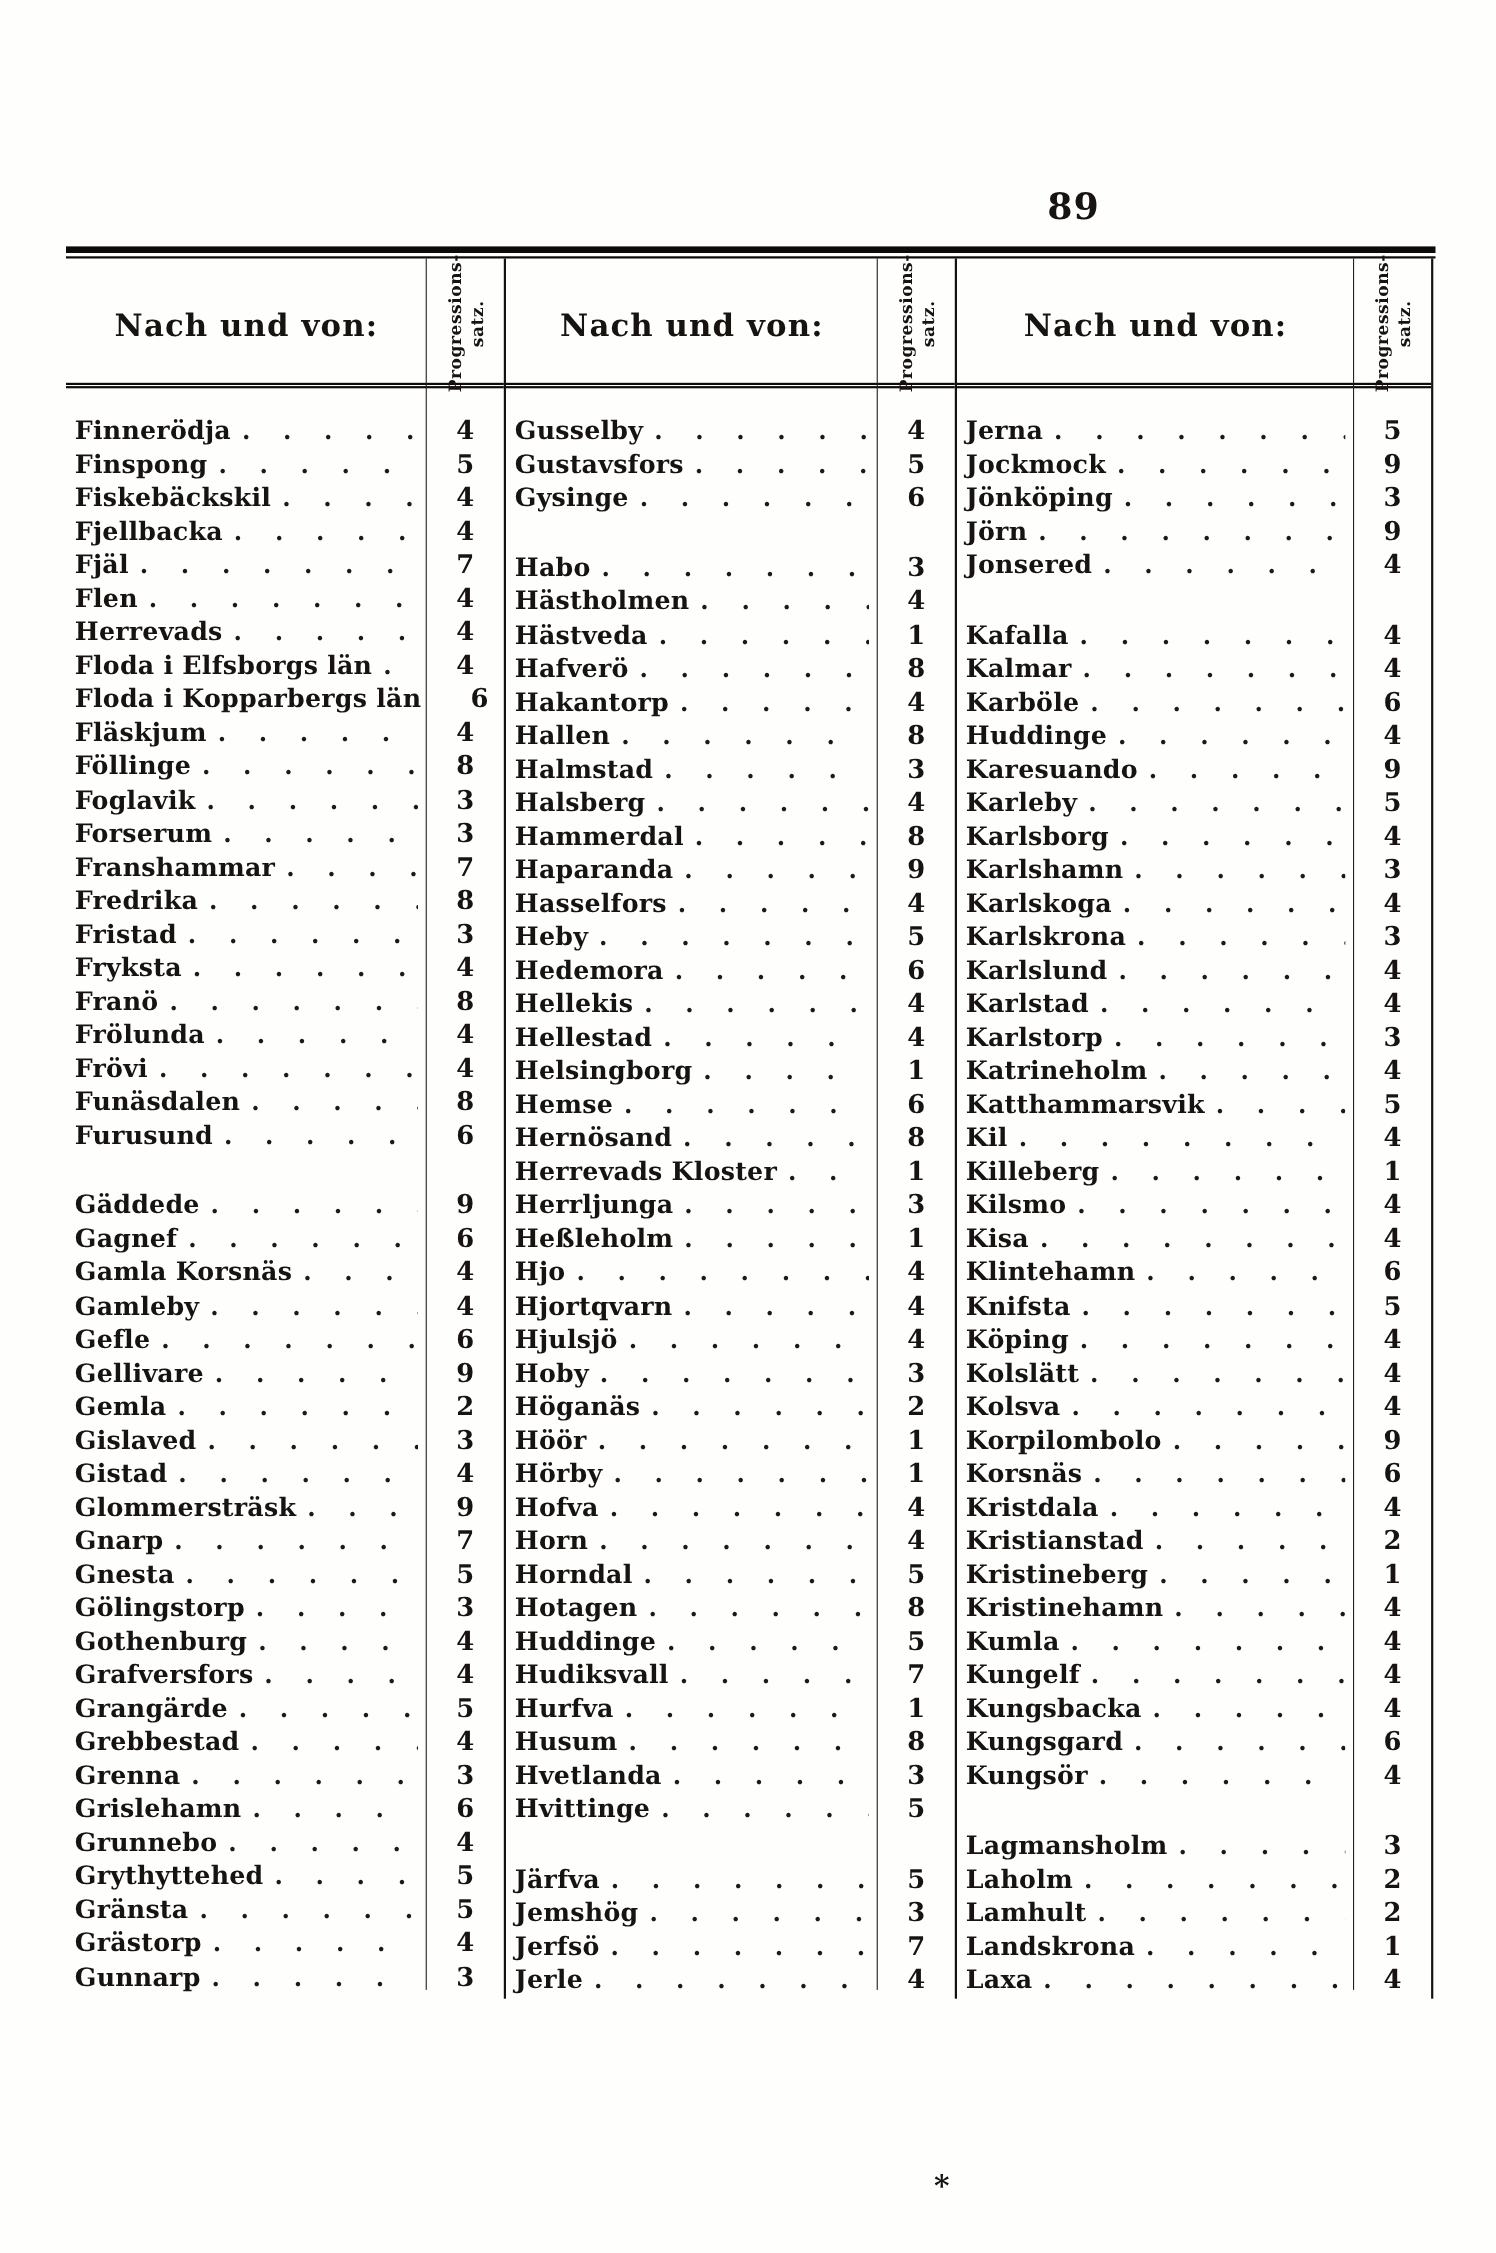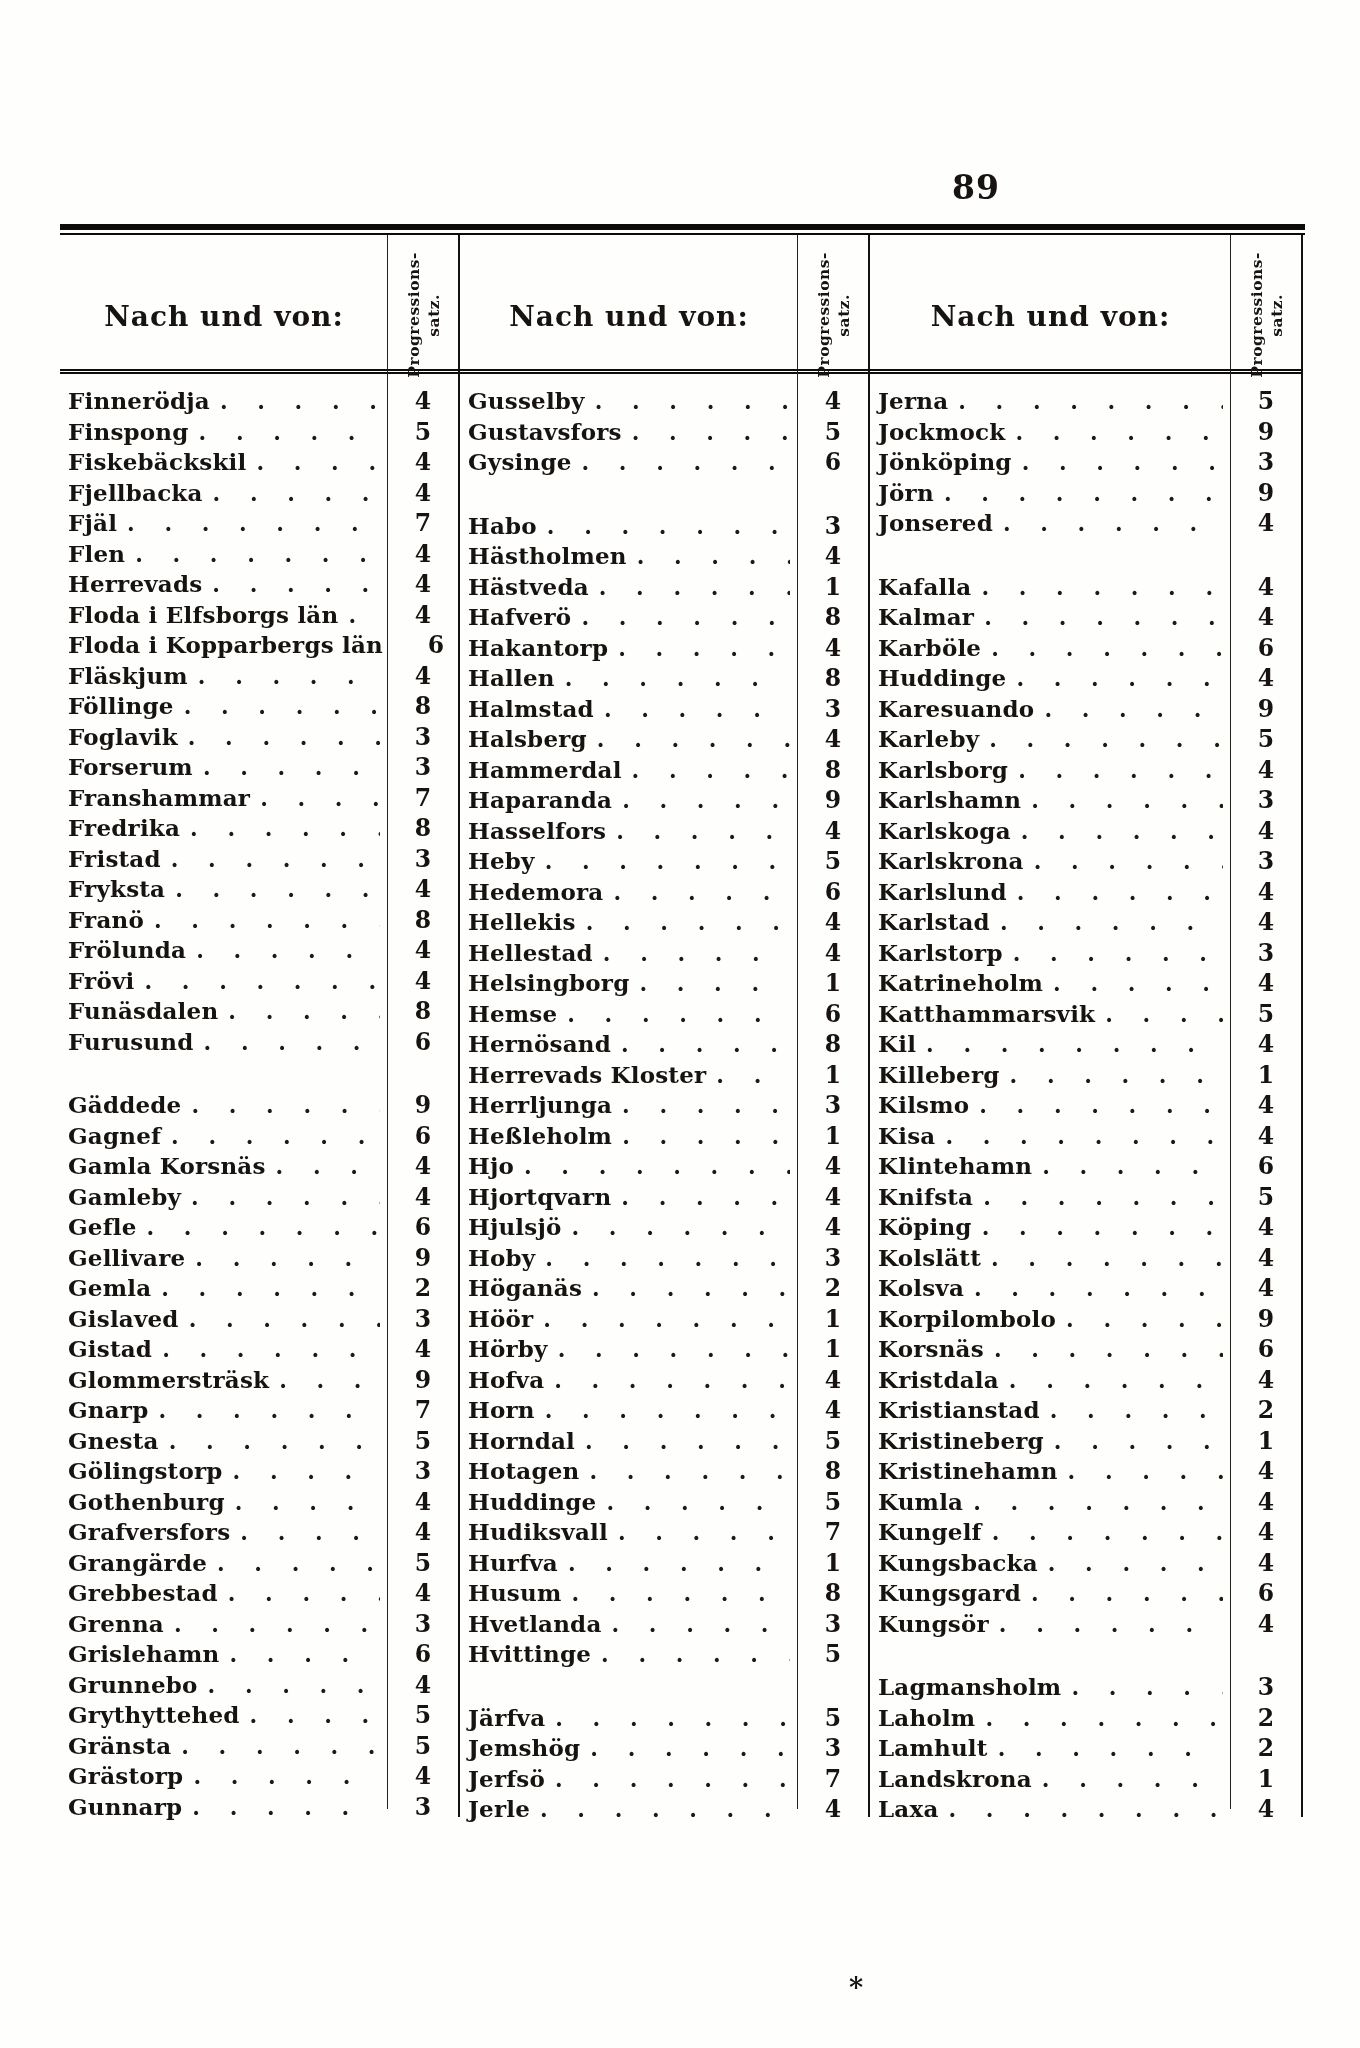--- a/index.html
+++ b/index.html
@@ -21,35 +21,34 @@
   .g1{width:410px;}
   .g2{width:433px;}
   
   .group::after{
     content:"";position:absolute;top:0;bottom:8px;right:70px;width:1.5px;
     background:#24201c;
   }
   .head{
     position:relative;height:118px;border-bottom:5px double #0f0d0b;
     box-sizing:border-box;
-    margin-top:21px;
   }
   .head-title{
     position:absolute;left:0;right:70px;top:44px;text-align:center;
     font-size:28px;font-weight:700;letter-spacing:1px;
   }
   .rate-head{
     position:absolute;right:0;top:2px;width:70px;height:114px;
     display:flex;flex-direction:row;align-items:center;justify-content:center;gap:1px;
   }
   .vt{
     writing-mode:vertical-rl;transform:rotate(180deg);
     font-size:15.5px;font-weight:700;letter-spacing:.5px;white-space:nowrap;
   }
-  .body{padding-top:13px;}
+  .body{padding-top:24px;}
   .row{display:flex;align-items:baseline;height:30.5px;padding-left:8px;overflow:hidden;}
   .nm{font-size:23px;font-weight:700;white-space:nowrap;flex-shrink:0;letter-spacing:.2px;}
   .leader{flex:1 1 auto;overflow:hidden;white-space:nowrap;margin:0 8px 0 10px;align-self:baseline;}
   .leader::after{
     content:". . . . . . . . . . . . . . . . . . . . . . . .";
     font-size:22px;font-weight:700;letter-spacing:11px;color:#1c1814;
   }
   .val{width:70px;flex-shrink:0;text-align:center;font-size:23.5px;font-weight:700;}
   .gap{height:33px;}
   .footnote{position:absolute;left:849px;top:1972px;font-size:27px;font-weight:700;}

